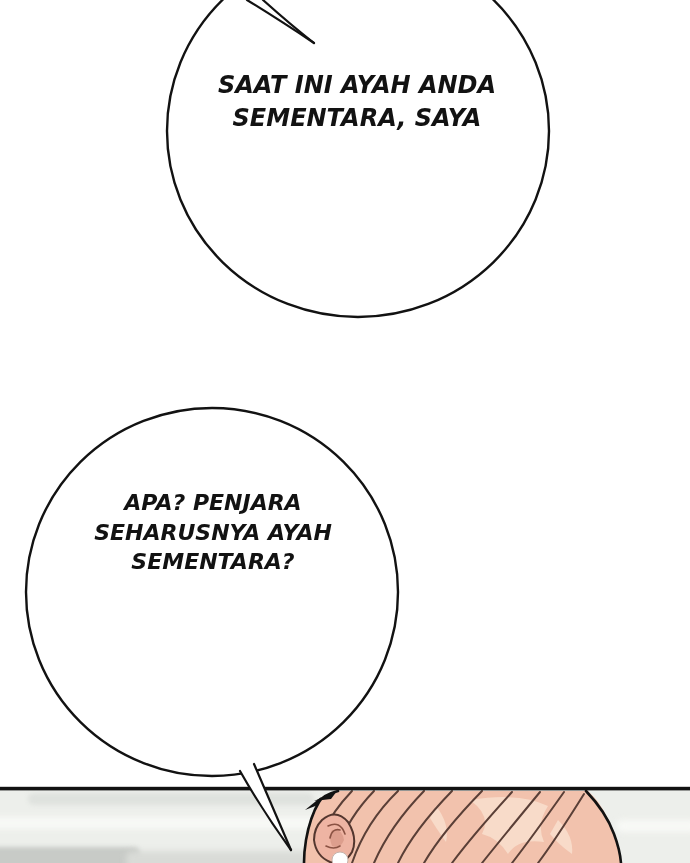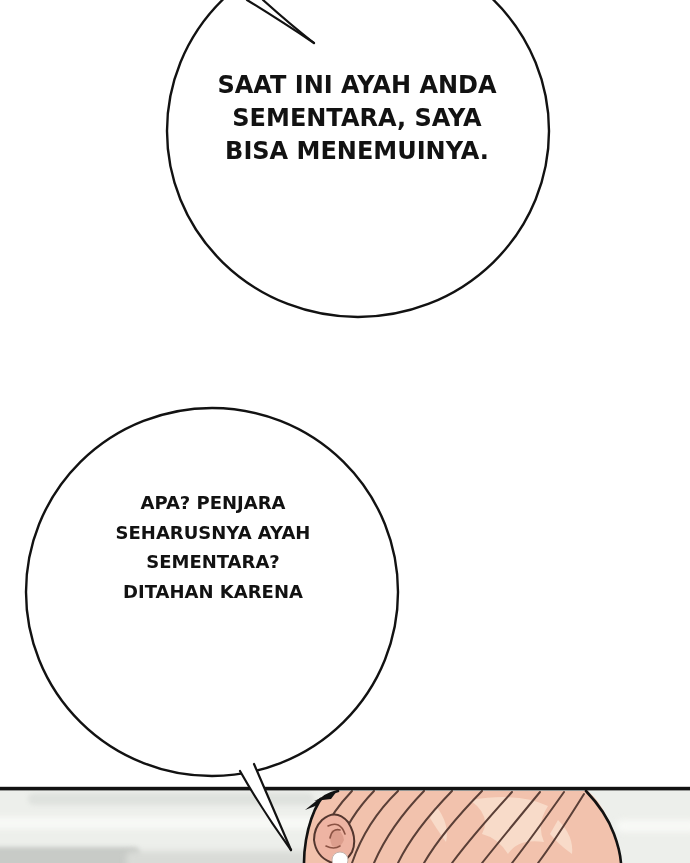--- a/index.html
+++ b/index.html
@@ -2,20 +2,21 @@
 <html style="--ink: #121212; --panel_bg: #edefeb; --band_shadow: #dfe2de; --band_light: #f8f9f6; --band_dark: #c8cbc7; --band_mid: #d9dbd7; --hair_base: #f2c2ad; --hair_highlight: #f8dbc9; --hair_stroke: #5a3f37; --ear_fill: #eeb4a3; --ear_stroke: #53362e; --ear_inner: #8a5243;"><head>
 <meta charset="utf-8">
 <style>
   html,body{margin:0;padding:0;background:#ffffff;}
   #stage{
     position:relative;
     width:690px;height:863px;
     background:#ffffff;
     overflow:hidden;
     font-family:"DejaVu Sans", sans-serif;
+    font-style:italic;
   }
   
   .panel{
     position:absolute;left:0;top:790px;width:690px;height:73px;
     background:var(--panel_bg);
     overflow:hidden;
   }
   .band{position:absolute;border-radius:6px;}
   .band-shadow{left:28px;top:3px;width:286px;height:12px;background:var(--band_shadow);filter:blur(2px);}
   .band-light{left:-12px;top:27px;width:340px;height:12px;background:var(--band_light);filter:blur(3px);}
@@ -38,21 +39,21 @@
   .tail-fill{fill:#ffffff;stroke:none;}
   .tail-edge{fill:none;stroke:var(--ink);stroke-width:2.2;stroke-linecap:round;}
   
   .bubble-text{
     position:absolute;z-index:3;
     text-align:center;color:var(--ink);
     font-weight:bold;
   }
   .bubble-text span{display:block;}
   .bubble-text.top{left:168px;top:69px;width:378px;font-size:24px;line-height:33px;}
-  .bubble-text.bottom{left:26px;top:488px;width:374px;font-size:18px;line-height:29.5px;}
+  .bubble-text.bottom{left:26px;top:488px;width:374px;font-size:22px;line-height:29.5px;}
 </style>
 </head>
 <body>
 
 <div id="stage">
 
   <div class="panel">
     <div class="band band-shadow"></div>
     <div class="band band-light"></div>
     <div class="band band-dark"></div>
@@ -100,23 +101,21 @@
 
     <ellipse class="bubble" cx="212" cy="592" rx="186" ry="184"></ellipse>
     <path class="tail-fill" d="M 240 771 Q 262 810 291 850 Q 272 806 254 764 Z"></path>
     <path class="tail-edge" d="M 240 771 Q 262 810 291 850"></path>
     <path class="tail-edge" d="M 254 764 Q 272 806 291 850"></path>
   </svg>
 
   <div class="bubble-text top">
     <span>SAAT INI AYAH ANDA</span>
     <span>SEMENTARA, SAYA</span>
-    <span>BISA MENEMUINYA.</span>
   </div>
 
   <div class="bubble-text bottom">
     <span>APA? PENJARA</span>
     <span>SEHARUSNYA AYAH</span>
     <span>SEMENTARA?</span>
-    <span>DITAHAN KARENA</span>
   </div>
 
 </div>
 
 </body></html>

